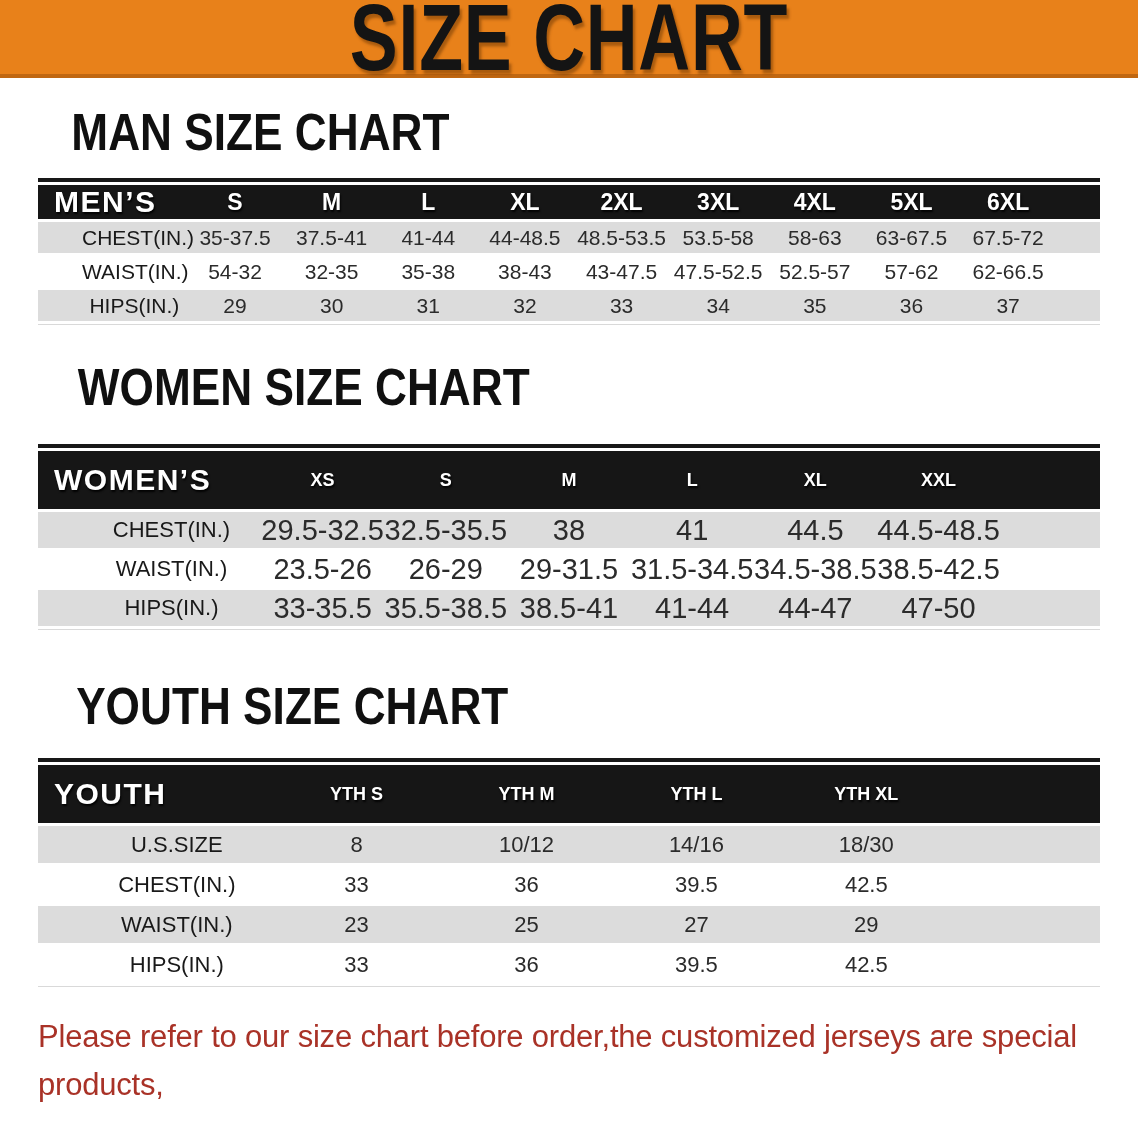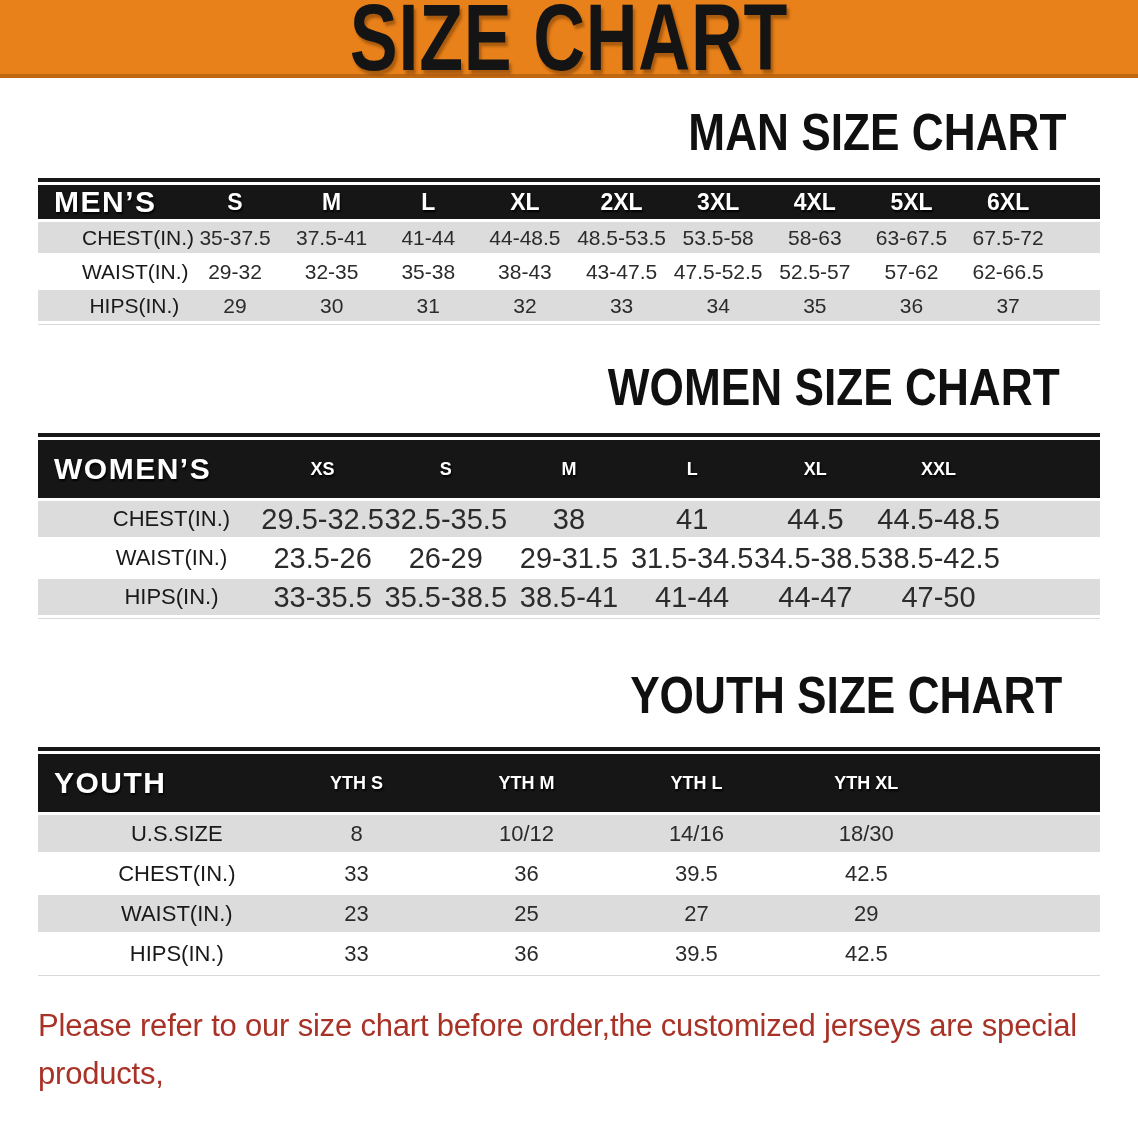--- a/index.html
+++ b/index.html
@@ -23,27 +23,27 @@
   }
   .banner h1{margin:0;line-height:1;}
   .banner .condensed{
     display:inline-block;font-size:92px;font-weight:800;color:#141414;
     transform:scaleX(.78) scaleY(1.02);transform-origin:center;
     letter-spacing:1px;white-space:nowrap;
     text-shadow:3px 4px 3px rgba(90,45,0,.45);
   }
   
   main{padding:0 38px;}
-  .section-heading{text-align:right;margin:0;line-height:1;}
+  .section-heading{text-align:left;margin:0;line-height:1;}
   .section-heading .condensed{
     display:inline-block;font-size:52px;font-weight:800;color:#101010;
     transform:scaleX(.85);transform-origin:center;letter-spacing:0;white-space:nowrap;
   }
   .section-men  .section-heading{margin:28px 0 20px;}
-  .section-women .section-heading{margin:36px 0 20px;}
+  .section-women .section-heading{margin:36px 0 31px;}
   .section-youth .section-heading{margin:50px 0 26px;}
 
   table.size-table{
     width:100%;table-layout:fixed;
     border-collapse:separate;border-spacing:0 3px;
     border-top:4px solid #181818;
     border-bottom:1px solid #d9d9d9;
   }
   table.size-table col.c-label{width:14%;}
   table.size-table col.c-data{width:9.1%;}
@@ -128,21 +128,21 @@
             <td>44-48.5</td>
             <td>48.5-53.5</td>
             <td>53.5-58</td>
             <td>58-63</td>
             <td>63-67.5</td>
             <td>67.5-72</td>
             <td class="filler"></td>
           </tr>
           <tr>
             <td class="rlabel">WAIST(IN.)</td>
-            <td>29-32</td>
+            <td>54-32</td>
             <td>32-35</td>
             <td>35-38</td>
             <td>38-43</td>
             <td>43-47.5</td>
             <td>47.5-52.5</td>
             <td>52.5-57</td>
             <td>57-62</td>
             <td>62-66.5</td>
             <td class="filler"></td>
           </tr>

